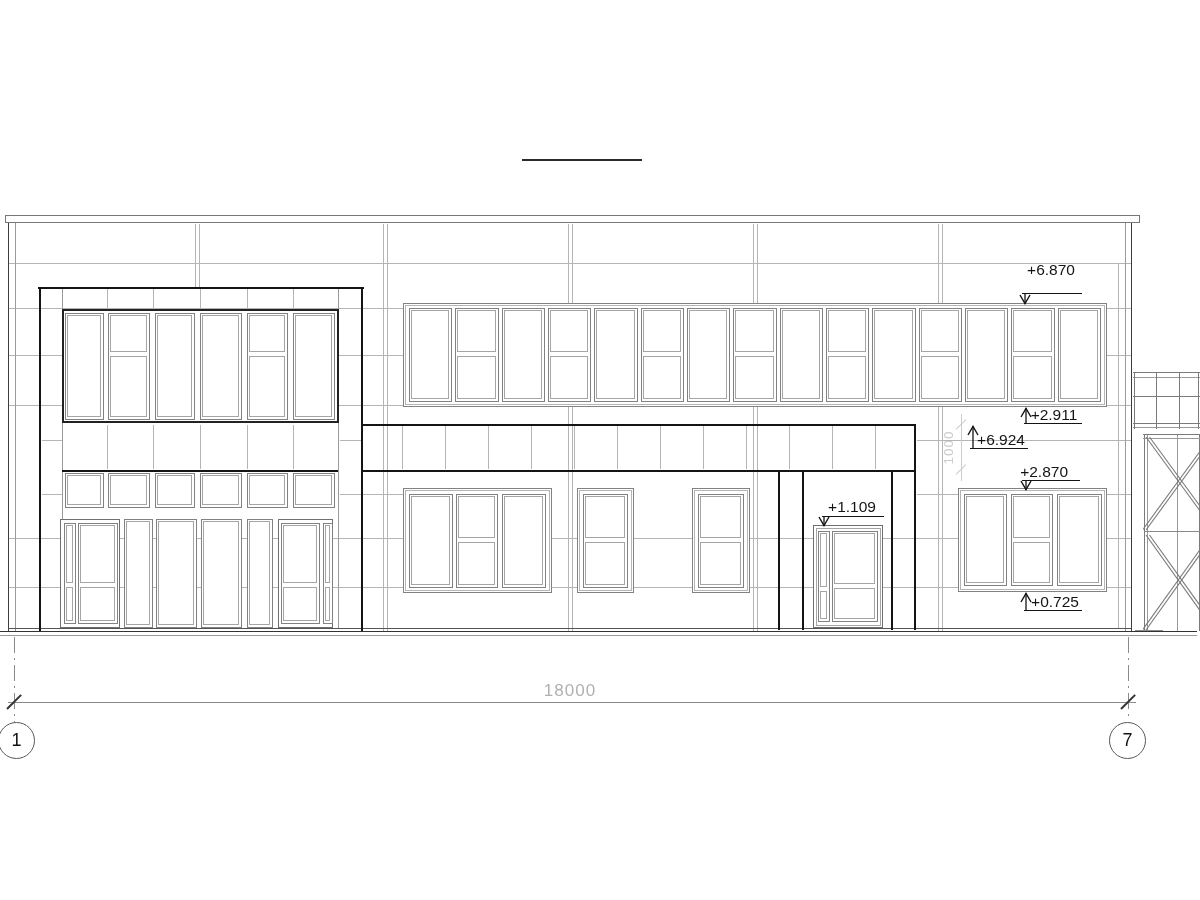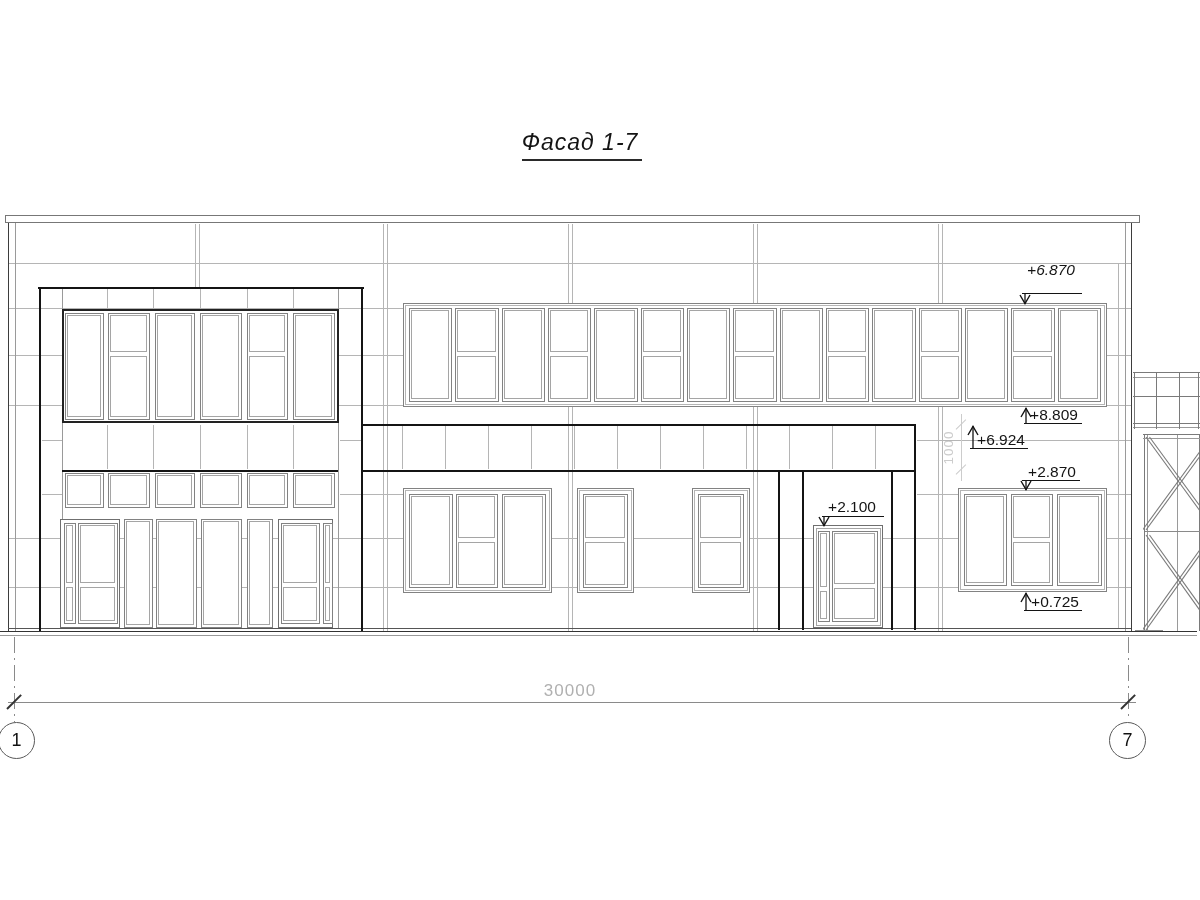--- a/index.html
+++ b/index.html
@@ -21,24 +21,23 @@
   .elev-label{position:absolute;color:#141414;font-size:15.5px;white-space:nowrap;text-align:center;width:120px;}
   .axis-dashdot{position:absolute;width:1px;
     background:repeating-linear-gradient(to bottom,#8a8a8a 0 16px,transparent 16px 21px,#8a8a8a 21px 23px,transparent 23px 28px);}
   .tick{position:absolute;width:20px;height:1.8px;background:#333;transform:rotate(-45deg);}
   .tick-light{position:absolute;width:14px;height:1.2px;background:#cccccc;transform:rotate(-45deg);}
 </style>
 </head>
 <body>
 
 <div class="sheet" id="sheet">
-  <div class="title-label">Фасад 1-7</div>
   <div class="title-underline"></div>
 
-  <div class="dim-overall">30000</div>
+  <div class="dim-overall">18000</div>
   <div class="watermark-1000">1000</div>
 
   <div class="axis-bubble" id="axis-bubble-left">
     <span>1</span>
   </div>
   <div class="axis-bubble" id="axis-bubble-right">
     <span>7</span>
   </div>
 <div style="position: absolute; left: 9px; top: 263px; width: 1122px; height: 1px; background: rgb(181, 181, 181);"></div>
     <div style="position: absolute; left: 9px; top: 308px; width: 1122px; height: 1px; background: rgb(181, 181, 181);"></div>
@@ -249,51 +248,51 @@
       <line x1="3" y1="3" x2="71" y2="96" stroke="#7a7a7a" stroke-width="1.1"></line>
       <line x1="6.5" y1="3" x2="74.5" y2="96" stroke="#7a7a7a" stroke-width="1.1"></line>
       <line x1="71" y1="3" x2="3" y2="96" stroke="#7a7a7a" stroke-width="1.1"></line>
       <line x1="67.5" y1="3" x2="-0.5" y2="96" stroke="#7a7a7a" stroke-width="1.1"></line>
       <line x1="3" y1="101" x2="71" y2="196" stroke="#7a7a7a" stroke-width="1.1"></line>
       <line x1="6.5" y1="101" x2="74.5" y2="196" stroke="#7a7a7a" stroke-width="1.1"></line>
       <line x1="71" y1="101" x2="3" y2="196" stroke="#7a7a7a" stroke-width="1.1"></line>
       <line x1="67.5" y1="101" x2="-0.5" y2="196" stroke="#7a7a7a" stroke-width="1.1"></line>
     </svg>
     <div style="position: absolute; left: 1135px; top: 629.5px; width: 28px; height: 1.2px; background: rgb(138, 138, 138);"></div>
-    <div class="elev-label" style="position: absolute; left: 991px; top: 261px; font-style: italic;">+6.870</div>
+    <div class="elev-label" style="position: absolute; left: 991px; top: 261px;">+6.870</div>
     <div style="position: absolute; left: 1022px; top: 293px; width: 60px; height: 1.1px; background: rgb(20, 20, 20);"></div>
     <svg width="14" height="13" style="position: absolute; left: 1018px; top: 292px; overflow: hidden;">
       <line x1="7" y1="1" x2="7" y2="12" stroke="#141414" stroke-width="1.3"></line>
       <polyline points="2,3 7,11.5 12,3" fill="none" stroke="#141414" stroke-width="1.4"></polyline>
     </svg>
-    <div class="elev-label" style="position: absolute; left: 994px; top: 406px;">+8.809</div>
+    <div class="elev-label" style="position: absolute; left: 994px; top: 406px;">+2.911</div>
     <div style="position: absolute; left: 1024px; top: 423px; width: 58px; height: 1.1px; background: rgb(20, 20, 20);"></div>
     <svg width="14" height="17" style="position: absolute; left: 1019px; top: 407px; overflow: hidden;">
       <line x1="7" y1="1" x2="7" y2="16" stroke="#141414" stroke-width="1.3"></line>
       <polyline points="2,10 7,1.5 12,10" fill="none" stroke="#141414" stroke-width="1.4"></polyline>
     </svg>
     <div class="elev-label" style="position: absolute; left: 941px; top: 431px;">+6.924</div>
     <div style="position: absolute; left: 970px; top: 448px; width: 58px; height: 1.1px; background: rgb(20, 20, 20);"></div>
     <svg width="14" height="24" style="position: absolute; left: 966px; top: 425px; overflow: hidden;">
       <line x1="7" y1="1" x2="7" y2="23" stroke="#141414" stroke-width="1.3"></line>
       <polyline points="2,10 7,1.5 12,10" fill="none" stroke="#141414" stroke-width="1.4"></polyline>
     </svg>
-    <div class="elev-label" style="position: absolute; left: 992px; top: 463px;">+2.870</div>
+    <div class="elev-label" style="position: absolute; left: 948px; top: 463px; text-align: right;">+2.870</div>
     <div style="position: absolute; left: 1022px; top: 479.5px; width: 58px; height: 1.1px; background: rgb(20, 20, 20);"></div>
     <svg width="14" height="12" style="position: absolute; left: 1019px; top: 478.5px; overflow: hidden;">
       <line x1="7" y1="1" x2="7" y2="11" stroke="#141414" stroke-width="1.3"></line>
       <polyline points="2,2 7,10.5 12,2" fill="none" stroke="#141414" stroke-width="1.4"></polyline>
     </svg>
     <div class="elev-label" style="position: absolute; left: 995px; top: 593px;">+0.725</div>
     <div style="position: absolute; left: 1024px; top: 610px; width: 58px; height: 1.1px; background: rgb(20, 20, 20);"></div>
     <svg width="14" height="19.5" style="position: absolute; left: 1019px; top: 591.5px; overflow: hidden;">
       <line x1="7" y1="1" x2="7" y2="18.5" stroke="#141414" stroke-width="1.3"></line>
       <polyline points="2,10 7,1.5 12,10" fill="none" stroke="#141414" stroke-width="1.4"></polyline>
     </svg>
-    <div class="elev-label" style="position: absolute; left: 792px; top: 498px;">+2.100</div>
+    <div class="elev-label" style="position: absolute; left: 792px; top: 498px;">+1.109</div>
     <div style="position: absolute; left: 822px; top: 515.5px; width: 62px; height: 1.1px; background: rgb(20, 20, 20);"></div>
     <svg width="14" height="12" style="position: absolute; left: 817px; top: 514.5px; overflow: hidden;">
       <line x1="7" y1="1" x2="7" y2="11" stroke="#141414" stroke-width="1.3"></line>
       <polyline points="2,2 7,10.5 12,2" fill="none" stroke="#141414" stroke-width="1.4"></polyline>
     </svg>
     <div style="position: absolute; left: 8px; top: 702px; width: 1128px; height: 1px; background: rgb(138, 138, 138);"></div>
     <div class="axis-dashdot" style="position: absolute; left: 13.5px; top: 637px; height: 85px;"></div>
     <div class="axis-dashdot" style="position: absolute; left: 1127.5px; top: 637px; height: 84px;"></div>
     <div class="tick" style="position: absolute; left: 4px; top: 701px;"></div>
     <div class="tick" style="position: absolute; left: 1118px; top: 701px;"></div>

